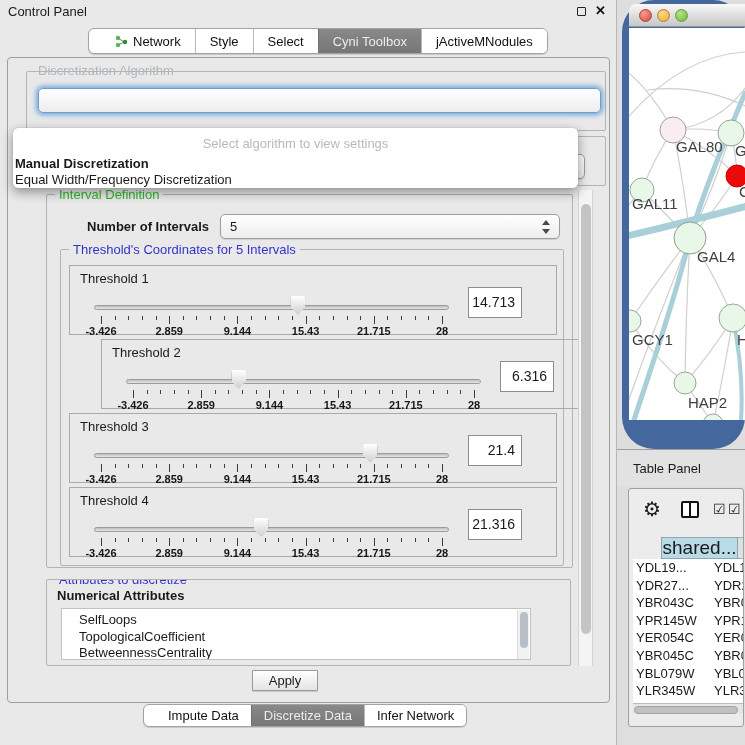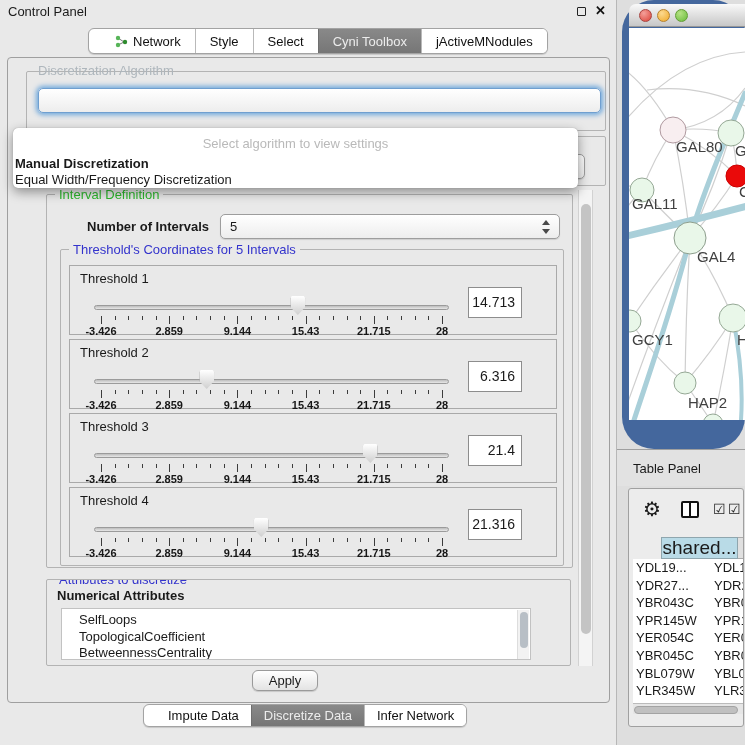--- a/index.html
+++ b/index.html
@@ -70,21 +70,21 @@
   .value-box{position:absolute;left:398px;top:21px;width:54px;height:31px;background:#fff;border:1px solid #8d8d8d;
     font-size:14px;line-height:29px;text-align:right;padding-right:6px;}
 
   
   .attr-list{position:absolute;left:14px;top:28px;width:470px;height:52px;background:#fff;border:1px solid #c2c2c2;
     overflow:hidden;padding:3px 0 0 0;}
   .attr-item{font-size:13px;line-height:16.5px;padding-left:17px;}
   .attr-scroll{position:absolute;right:1px;top:1px;width:12px;height:50px;background:#f2f2f2;border-left:1px solid #ddd;}
   .attr-scroll .thumb{position:absolute;left:1.5px;top:2px;width:8px;height:36px;background:#b8bfc6;border-radius:4px;}
 
-  .btn{position:absolute;background:linear-gradient(#ffffff,#e3e3e3);border:1px solid #9a9a9a;border-radius:6px;
+  .btn{position:absolute;background:linear-gradient(#ffffff,#e3e3e3);border:1px solid #9a9a9a;border-radius:1px;
     font-size:13px;text-align:center;box-shadow:0 1px 1px rgba(0,0,0,.15);}
 
   
   .right-strip{position:absolute;left:617px;top:0;width:128px;height:745px;background:#dedede;}
 
   .net-win{position:absolute;left:622px;top:0;width:123px;height:449px;background:#44679d;border-radius:32px;}
   .net-titlebar{position:absolute;left:7px;top:4px;right:0;height:23px;border-top-left-radius:7px;
     background:linear-gradient(#f9f9f9,#c7c7c7);border-bottom:1px solid #969696;}
   .light{position:absolute;top:5px;width:13px;height:13px;border-radius:50%;}
   .light.red{left:10px;background:radial-gradient(circle at 35% 30%,#f4a09a,#dc4338);border:1px solid #a84440;}
@@ -231,21 +231,21 @@
                   <span class="tick-label" style="left: 20%;">2.859</span>
                   <span class="tick-label" style="left: 40%;">9.144</span>
                   <span class="tick-label" style="left: 60%;">15.43</span>
                   <span class="tick-label" style="left: 80%;">21.715</span>
                   <span class="tick-label" style="left: 100%;">28</span>
                 </div>
             </div>
             <div class="value-box">14.713</div>
           </div>
 
-          <div class="tpanel" style="top:89px;">
+          <div class="tpanel" style="top:89px;margin-left:32px;">
             <span class="tlabel">Threshold 2</span>
             <div class="slider-zone">
               <div class="slider-track"></div>
               <div class="thumb-rail">
                   <div class="slider-thumb" style="left: 30.9998%;"></div>
                 </div>
               <div class="ticks">
                   <div class="tick major" style="left: 0%;"></div>
                   <div class="tick" style="left: 4%;"></div>
                   <div class="tick" style="left: 8%;"></div>

